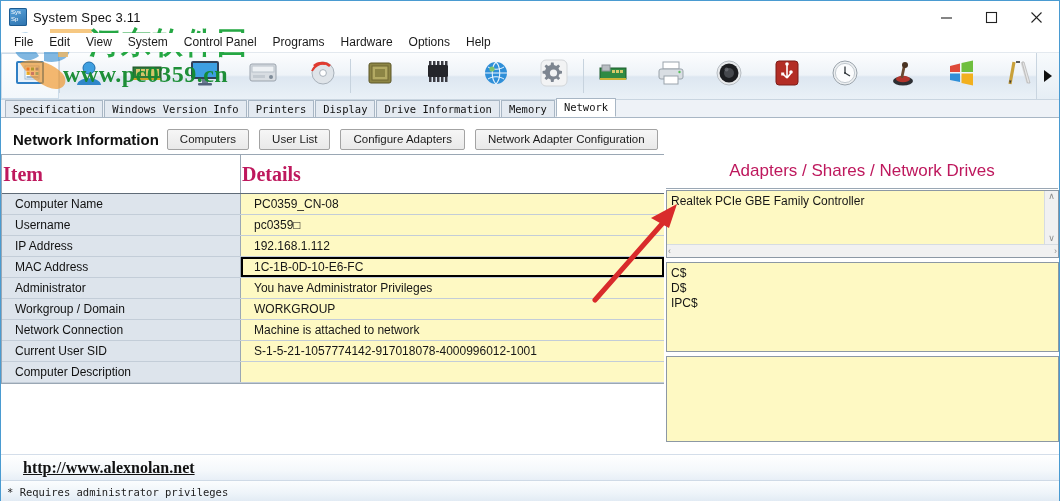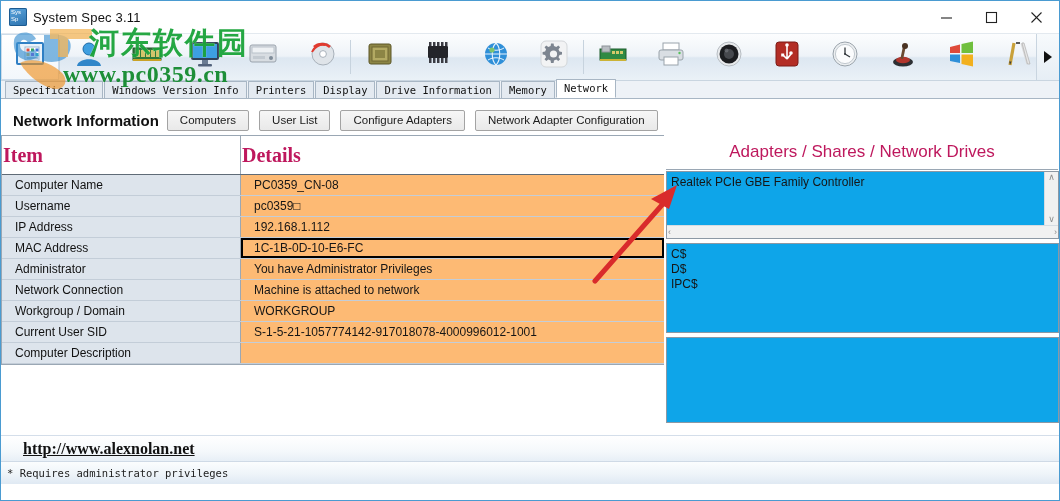--- a/index.html
+++ b/index.html
@@ -191,37 +191,37 @@
     height:20px;font-size:12px;color:#161616;
     border-bottom:1px solid #c3cdd8;
     padding:0 0 0 13px;
     white-space:nowrap;overflow:hidden;
   }
   table.sysT td.k{
     background:#dde4ec;
     border-right:1px solid #9aa7b4;
     color:#111;
   }
-  table.sysT td.v{background:#fdba74;}
+  table.sysT td.v{background:#fef9c3;}
   table.sysT tr.hl td.v{
     box-shadow:inset 0 0 0 2px #000;
   }
   .colItem{width:236px;}
 
   
   .rtitle{
     font-size:17px;color:#be185d;text-align:center;
     height:34px;line-height:34px;
     border-bottom:1px solid #9aa7b4;
     background:#ffffff;
     margin-right:1px;
   }
   .listbox{
     border:1px solid #8c98a4;
-    background:#0ea5e9;
+    background:#fef9c3;
     box-sizing:border-box;
     position:relative;
     font-size:12px;color:#161616;
     overflow:hidden;
   }
   .lb-adapters{height:68px;margin-top:1px;}
   .lb-shares{height:90px;margin-top:4px;}
   .lb-drives{height:86px;margin-top:4px;}
   .lb-inner{padding:3px 4px 0 4px;line-height:15px;}
   .lb-inner div{white-space:nowrap;overflow:hidden;}
@@ -289,20 +289,31 @@
       </div>
       <div class="winbtn">
         <svg width="13" height="13" viewBox="0 0 13 13">
             <line x1="1.5" y1="1.5" x2="11.5" y2="11.5" stroke="#222" stroke-width="1.1"></line>
             <line x1="11.5" y1="1.5" x2="1.5" y2="11.5" stroke="#222" stroke-width="1.1"></line>
           </svg>
       </div>
     </div>
   </div>
 
+  <div class="menubar">
+    <div class="menuitem">File</div>
+    <div class="menuitem">Edit</div>
+    <div class="menuitem">View</div>
+    <div class="menuitem">System</div>
+    <div class="menuitem">Control Panel</div>
+    <div class="menuitem">Programs</div>
+    <div class="menuitem">Hardware</div>
+    <div class="menuitem">Options</div>
+    <div class="menuitem">Help</div>
+  </div>
 
   <div class="watermark">
     <svg class="wm-logo" viewBox="0 0 88 68">
       <path d="M8 14 C8 4, 26 2, 30 12 L22 16 C20 11, 14 12, 14 18 C14 25, 22 27, 28 22 L33 29 C22 38, 6 32, 8 14 Z" fill="#3a8fd0" opacity="0.85"></path>
       <path d="M38 8 L52 8 C64 8, 68 18, 62 28 C58 35, 46 36, 38 34 Z" fill="#3a8fd0" opacity="0.85"></path>
       <path d="M14 36 C24 30, 44 34, 56 46 C62 52, 60 62, 50 62 C40 62, 22 50, 14 36 Z" fill="#f0901e" opacity="0.85"></path>
       <path d="M44 2 L86 2 L86 12 L62 12 L62 30 L52 30 L52 12 L44 12 Z" fill="#f0a22e" opacity="0.8"></path>
     </svg>
     <div class="wm-cn">河东软件园</div>
     <div class="wm-url">www.pc0359.cn</div>
@@ -555,26 +566,26 @@
               </tr>
               <tr class="hl">
                 <td class="k">MAC Address</td>
                 <td class="v">1C-1B-0D-10-E6-FC</td>
               </tr>
               <tr>
                 <td class="k">Administrator</td>
                 <td class="v">You have Administrator Privileges</td>
               </tr>
               <tr>
+                <td class="k">Workgroup / Domain</td>
+                <td class="v">WORKGROUP</td>
+              </tr>
+              <tr>
                 <td class="k">Network Connection</td>
                 <td class="v">Machine is attached to network</td>
-              </tr>
-              <tr>
-                <td class="k">Workgroup / Domain</td>
-                <td class="v">WORKGROUP</td>
               </tr>
               <tr>
                 <td class="k">Current User SID</td>
                 <td class="v">S-1-5-21-1057774142-917018078-4000996012-1001</td>
               </tr>
               <tr>
                 <td class="k">Computer Description</td>
                 <td class="v"></td>
               </tr>
             </tbody>

